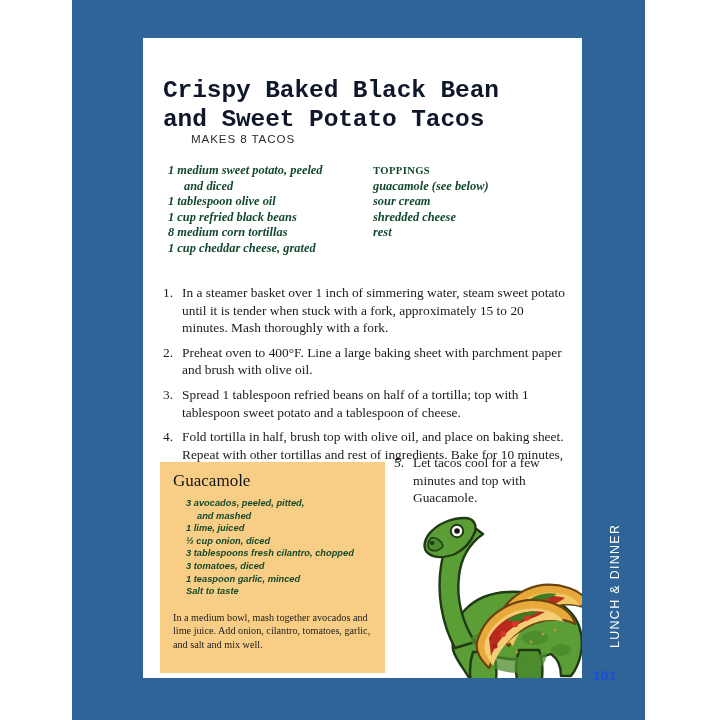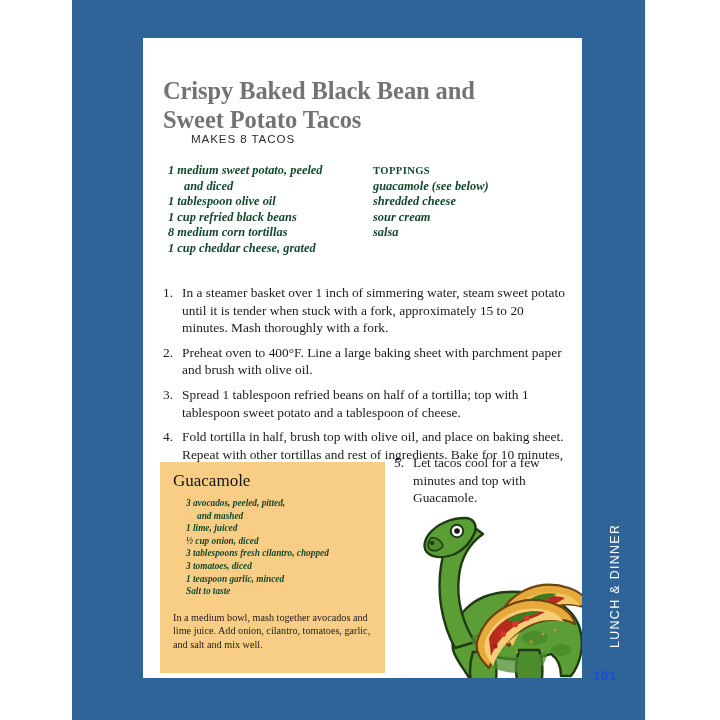--- a/index.html
+++ b/index.html
@@ -43,24 +43,24 @@
     background: #ffffff;
     overflow: hidden;
   }
 
   
   .recipe-title {
     position: absolute;
     left: 20px;
     top: 22px;
     width: 360px;
-    font-family: Liberation Serif, serif;
+    font-family: Liberation Mono, monospace;
     font-size: 24.5px;
     line-height: 29px;
-    color: #737373;
+    color: #0f172a;
     letter-spacing: -0.1px;
   }
   .makes-line {
     position: absolute;
     left: 48px;
     top: 94px;
     font-family: "Liberation Sans", sans-serif;
     font-size: 11.6px;
     letter-spacing: 0.9px;
     color: #2B2B2B;
@@ -149,21 +149,21 @@
     font-family: "Liberation Serif", serif;
     font-size: 17px;
     line-height: 22px;
     color: #141414;
     margin: 0 0 5px 0;
   }
   .guac-ing {
     margin-left: 13px;
   }
   .guac-ing-line {
-    font-family: Liberation Serif, serif;
+    font-family: Liberation Sans, sans-serif;
     font-style: italic;
     font-weight: bold;
     font-size: 9.3px;
     line-height: 12.6px;
     color: #12492C;
     white-space: pre;
   }
   .guac-ing-line.cont { padding-left: 11px; }
   .guac-ing-line.spaced { }
   .guac-method {
@@ -234,23 +234,23 @@
         <div class="ing-line">1 medium sweet potato, peeled</div>
         <div class="ing-line cont">and diced</div>
         <div class="ing-line">1 tablespoon olive oil</div>
         <div class="ing-line">1 cup refried black beans</div>
         <div class="ing-line">8 medium corn tortillas</div>
         <div class="ing-line">1 cup cheddar cheese, grated</div>
       </div>
       <div class="ing-col-right">
         <div class="toppings-head">TOPPINGS</div>
         <div class="ing-line">guacamole (see below)</div>
+        <div class="ing-line">sour cream</div>
         <div class="ing-line">shredded cheese</div>
-        <div class="ing-line">sour cream</div>
-        <div class="ing-line">salsa</div>
+        <div class="ing-line">rest</div>
       </div>
     </div>
 
     <div class="steps">
       <div class="step">
         <div class="step-num">1.</div>
         <div class="step-body">In a steamer basket over 1 inch of simmering water, steam sweet potato until it is tender when stuck with a fork, approximately 15 to 20 minutes. Mash thoroughly with a fork.</div>
       </div>
       <div class="step">
         <div class="step-num">2.</div>

